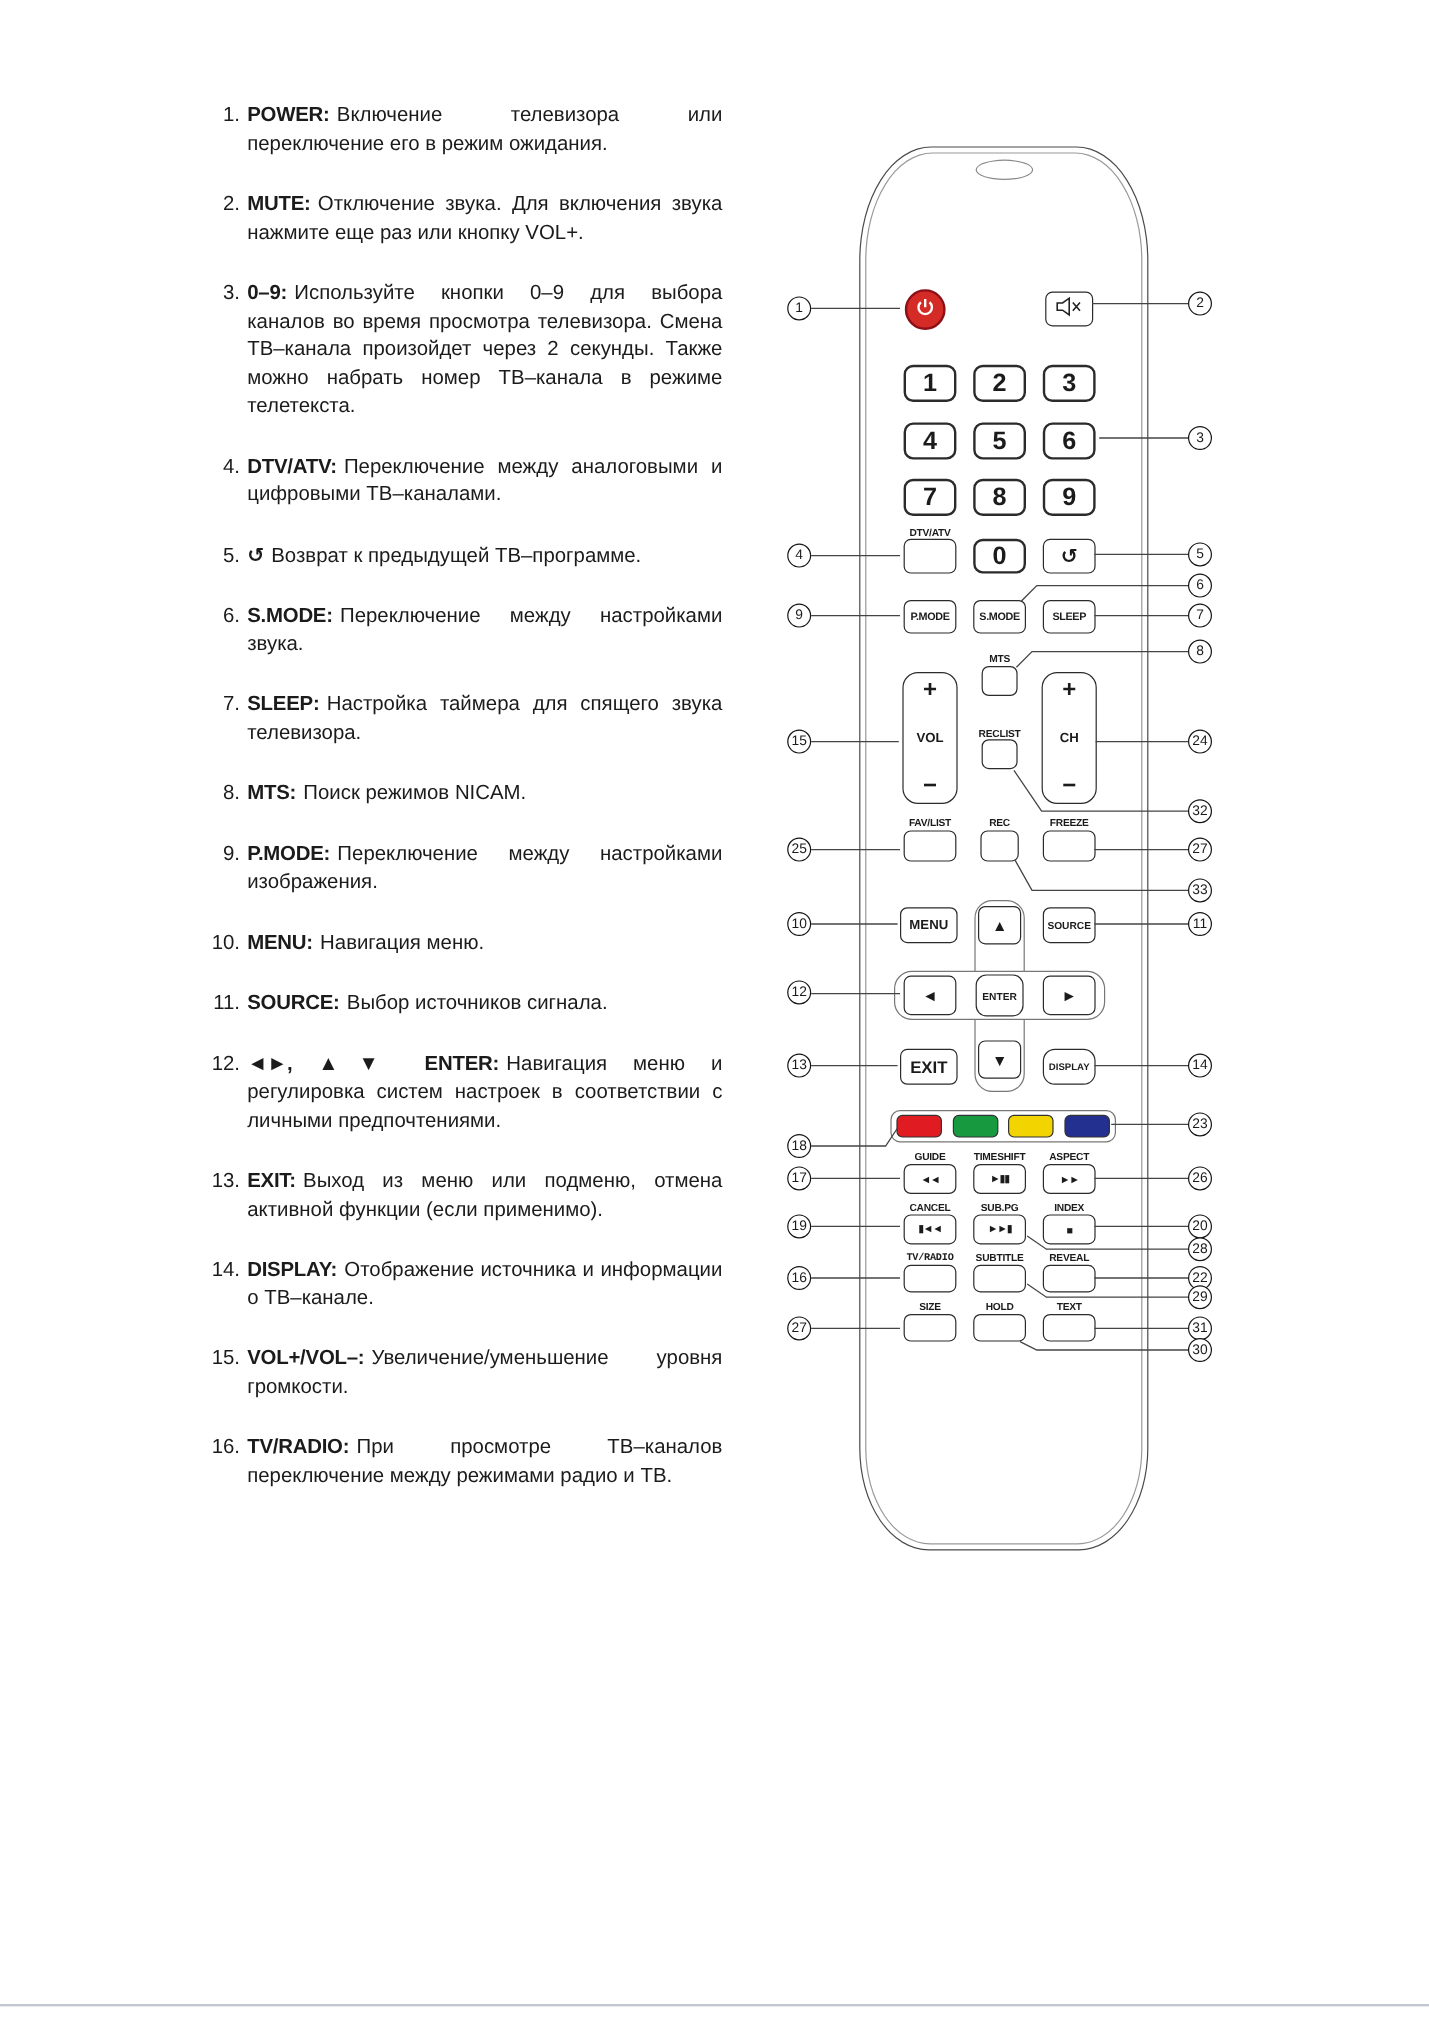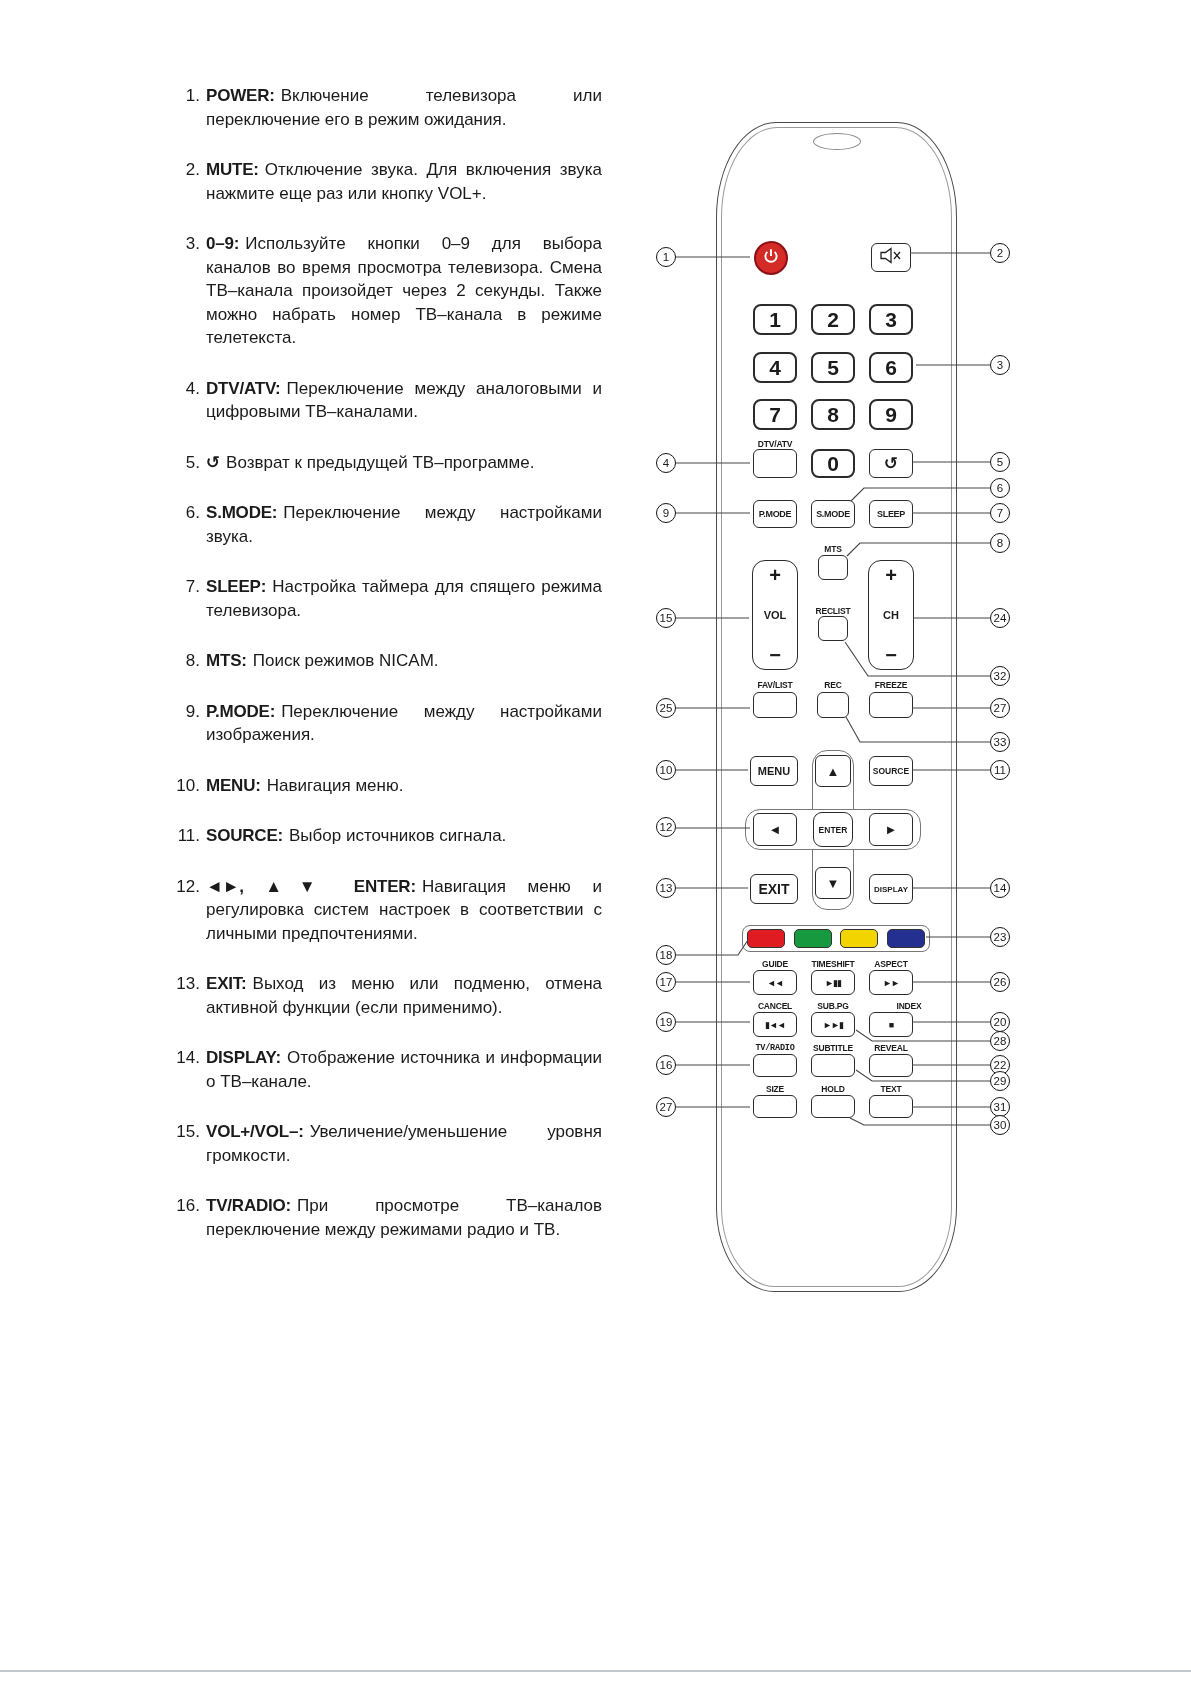--- a/index.html
+++ b/index.html
@@ -63,21 +63,21 @@
 
 <div class="page">
 
   <div class="text-col">
     <div class="item"><span class="num">1.</span><span class="lbl">POWER:</span><span class="desc">Включение телевизора или переключение его в режим ожидания.</span></div>
     <div class="item"><span class="num">2.</span><span class="lbl">MUTE:</span><span class="desc">Отключение звука. Для включения звука нажмите еще раз или кнопку VOL+.</span></div>
     <div class="item"><span class="num">3.</span><span class="lbl">0–9:</span><span class="desc">Используйте кнопки 0–9 для выбора каналов во время просмотра телевизора. Смена ТВ–канала произойдет через 2 секунды. Также можно набрать номер ТВ–канала в режиме телетекста.</span></div>
     <div class="item"><span class="num">4.</span><span class="lbl">DTV/ATV:</span><span class="desc">Переключение между аналоговыми и цифровыми ТВ–каналами.</span></div>
     <div class="item"><span class="num">5.</span><span class="lbl">↺</span><span class="desc">Возврат к предыдущей ТВ–программе.</span></div>
     <div class="item"><span class="num">6.</span><span class="lbl">S.MODE:</span><span class="desc">Переключение между настройками звука.</span></div>
-    <div class="item"><span class="num">7.</span><span class="lbl">SLEEP:</span><span class="desc">Настройка таймера для спящего режима телевизора.</span></div>
+    <div class="item"><span class="num">7.</span><span class="lbl">SLEEP:</span><span class="desc">Настройка таймера для спящего звука телевизора.</span></div>
     <div class="item"><span class="num">8.</span><span class="lbl">MTS:</span><span class="desc">Поиск режимов NICAM.</span></div>
     <div class="item"><span class="num">9.</span><span class="lbl">P.MODE:</span><span class="desc">Переключение между настройками изображения.</span></div>
     <div class="item"><span class="num">10.</span><span class="lbl">MENU:</span><span class="desc">Навигация меню.</span></div>
     <div class="item"><span class="num">11.</span><span class="lbl">SOURCE:</span><span class="desc">Выбор источников сигнала.</span></div>
     <div class="item"><span class="num">12.</span><span class="lbl">◄►, ▲▼ ENTER:</span><span class="desc">Навигация меню и регулировка систем настроек в соответствии с личными предпочтениями.</span></div>
     <div class="item"><span class="num">13.</span><span class="lbl">EXIT:</span><span class="desc">Выход из меню или подменю, отмена активной функции (если применимо).</span></div>
     <div class="item"><span class="num">14.</span><span class="lbl">DISPLAY:</span><span class="desc">Отображение источника и информации о ТВ–канале.</span></div>
     <div class="item"><span class="num">15.</span><span class="lbl">VOL+/VOL–:</span><span class="desc">Увеличение/уменьшение уровня громкости.</span></div>
     <div class="item"><span class="num">16.</span><span class="lbl">TV/RADIO:</span><span class="desc">При просмотре ТВ–каналов переключение между режимами радио и ТВ.</span></div>
   </div>
@@ -151,21 +151,21 @@
     <div class="btn" style="left:33px;top:633px;width:48px;height:30px;font-weight:bold;font-size:11px;">MENU</div>
     <div class="btn glyph" style="left:98px;top:632px;width:36px;height:32px;">▲</div>
     <div class="btn" style="left:152px;top:633px;width:44px;height:30px;font-weight:bold;font-size:8.5px;">SOURCE</div>
 
     <div class="btn glyph" style="left:36px;top:690px;width:44px;height:33px;">◄</div>
     <div class="btn" style="left:96px;top:689px;width:40px;height:35px;border-radius:9px;font-weight:bold;font-size:8.5px;">ENTER</div>
     <div class="btn glyph" style="left:152px;top:690px;width:44px;height:33px;">►</div>
 
     <div class="btn glyph" style="left:98px;top:744px;width:36px;height:32px;">▼</div>
     <div class="btn" style="left:33px;top:751px;width:48px;height:30px;font-weight:bold;font-size:14px;">EXIT</div>
-    <div class="btn" style="left:152px;top:751px;width:44px;height:30px;font-weight:bold;font-size:8px;">DISPLAY</div>
+    <div class="btn" style="left:152px;top:751px;width:44px;height:30px;font-weight:bold;font-size:8px;border-radius:10px;">DISPLAY</div>
 
     <div class="colorline" style="left:25px;top:802px;width:188px;height:27px;"></div>
     <div class="cbtn" style="left: 30px; top: 806px; background: rgb(224, 27, 34);"></div>
     <div class="cbtn" style="left: 77px; top: 806px; background: rgb(22, 153, 63);"></div>
     <div class="cbtn" style="left: 123px; top: 806px; background: rgb(242, 213, 0);"></div>
     <div class="cbtn" style="left: 170px; top: 806px; background: rgb(35, 48, 143);"></div>
 
     <div class="cap" style="left:30px;top:836px;width:56px;">GUIDE</div>
     <div class="cap" style="left:88px;top:836px;width:56px;">TIMESHIFT</div>
     <div class="cap" style="left:146px;top:836px;width:56px;">ASPECT</div>
@@ -174,21 +174,21 @@
       </div>
     <div class="btn col2 tpt" style="top:847px;height:25px;">
         <span>►▮▮</span>
       </div>
     <div class="btn col3 tpt" style="top:847px;height:25px;">
         <span>►►</span>
       </div>
 
     <div class="cap" style="left:30px;top:878px;width:56px;">CANCEL</div>
     <div class="cap" style="left:88px;top:878px;width:56px;">SUB.PG</div>
-    <div class="cap" style="left:164px;top:878px;width:56px;">INDEX</div>
+    <div class="cap" style="left:146px;top:878px;width:56px;">INDEX</div>
     <div class="btn col1 tpt" style="top:889px;height:25px;">
         <span>▮◄◄</span>
       </div>
     <div class="btn col2 tpt" style="top:889px;height:25px;">
         <span>►►▮</span>
       </div>
     <div class="btn col3 tpt" style="top:889px;height:25px;">
         <span>■</span>
       </div>
 

